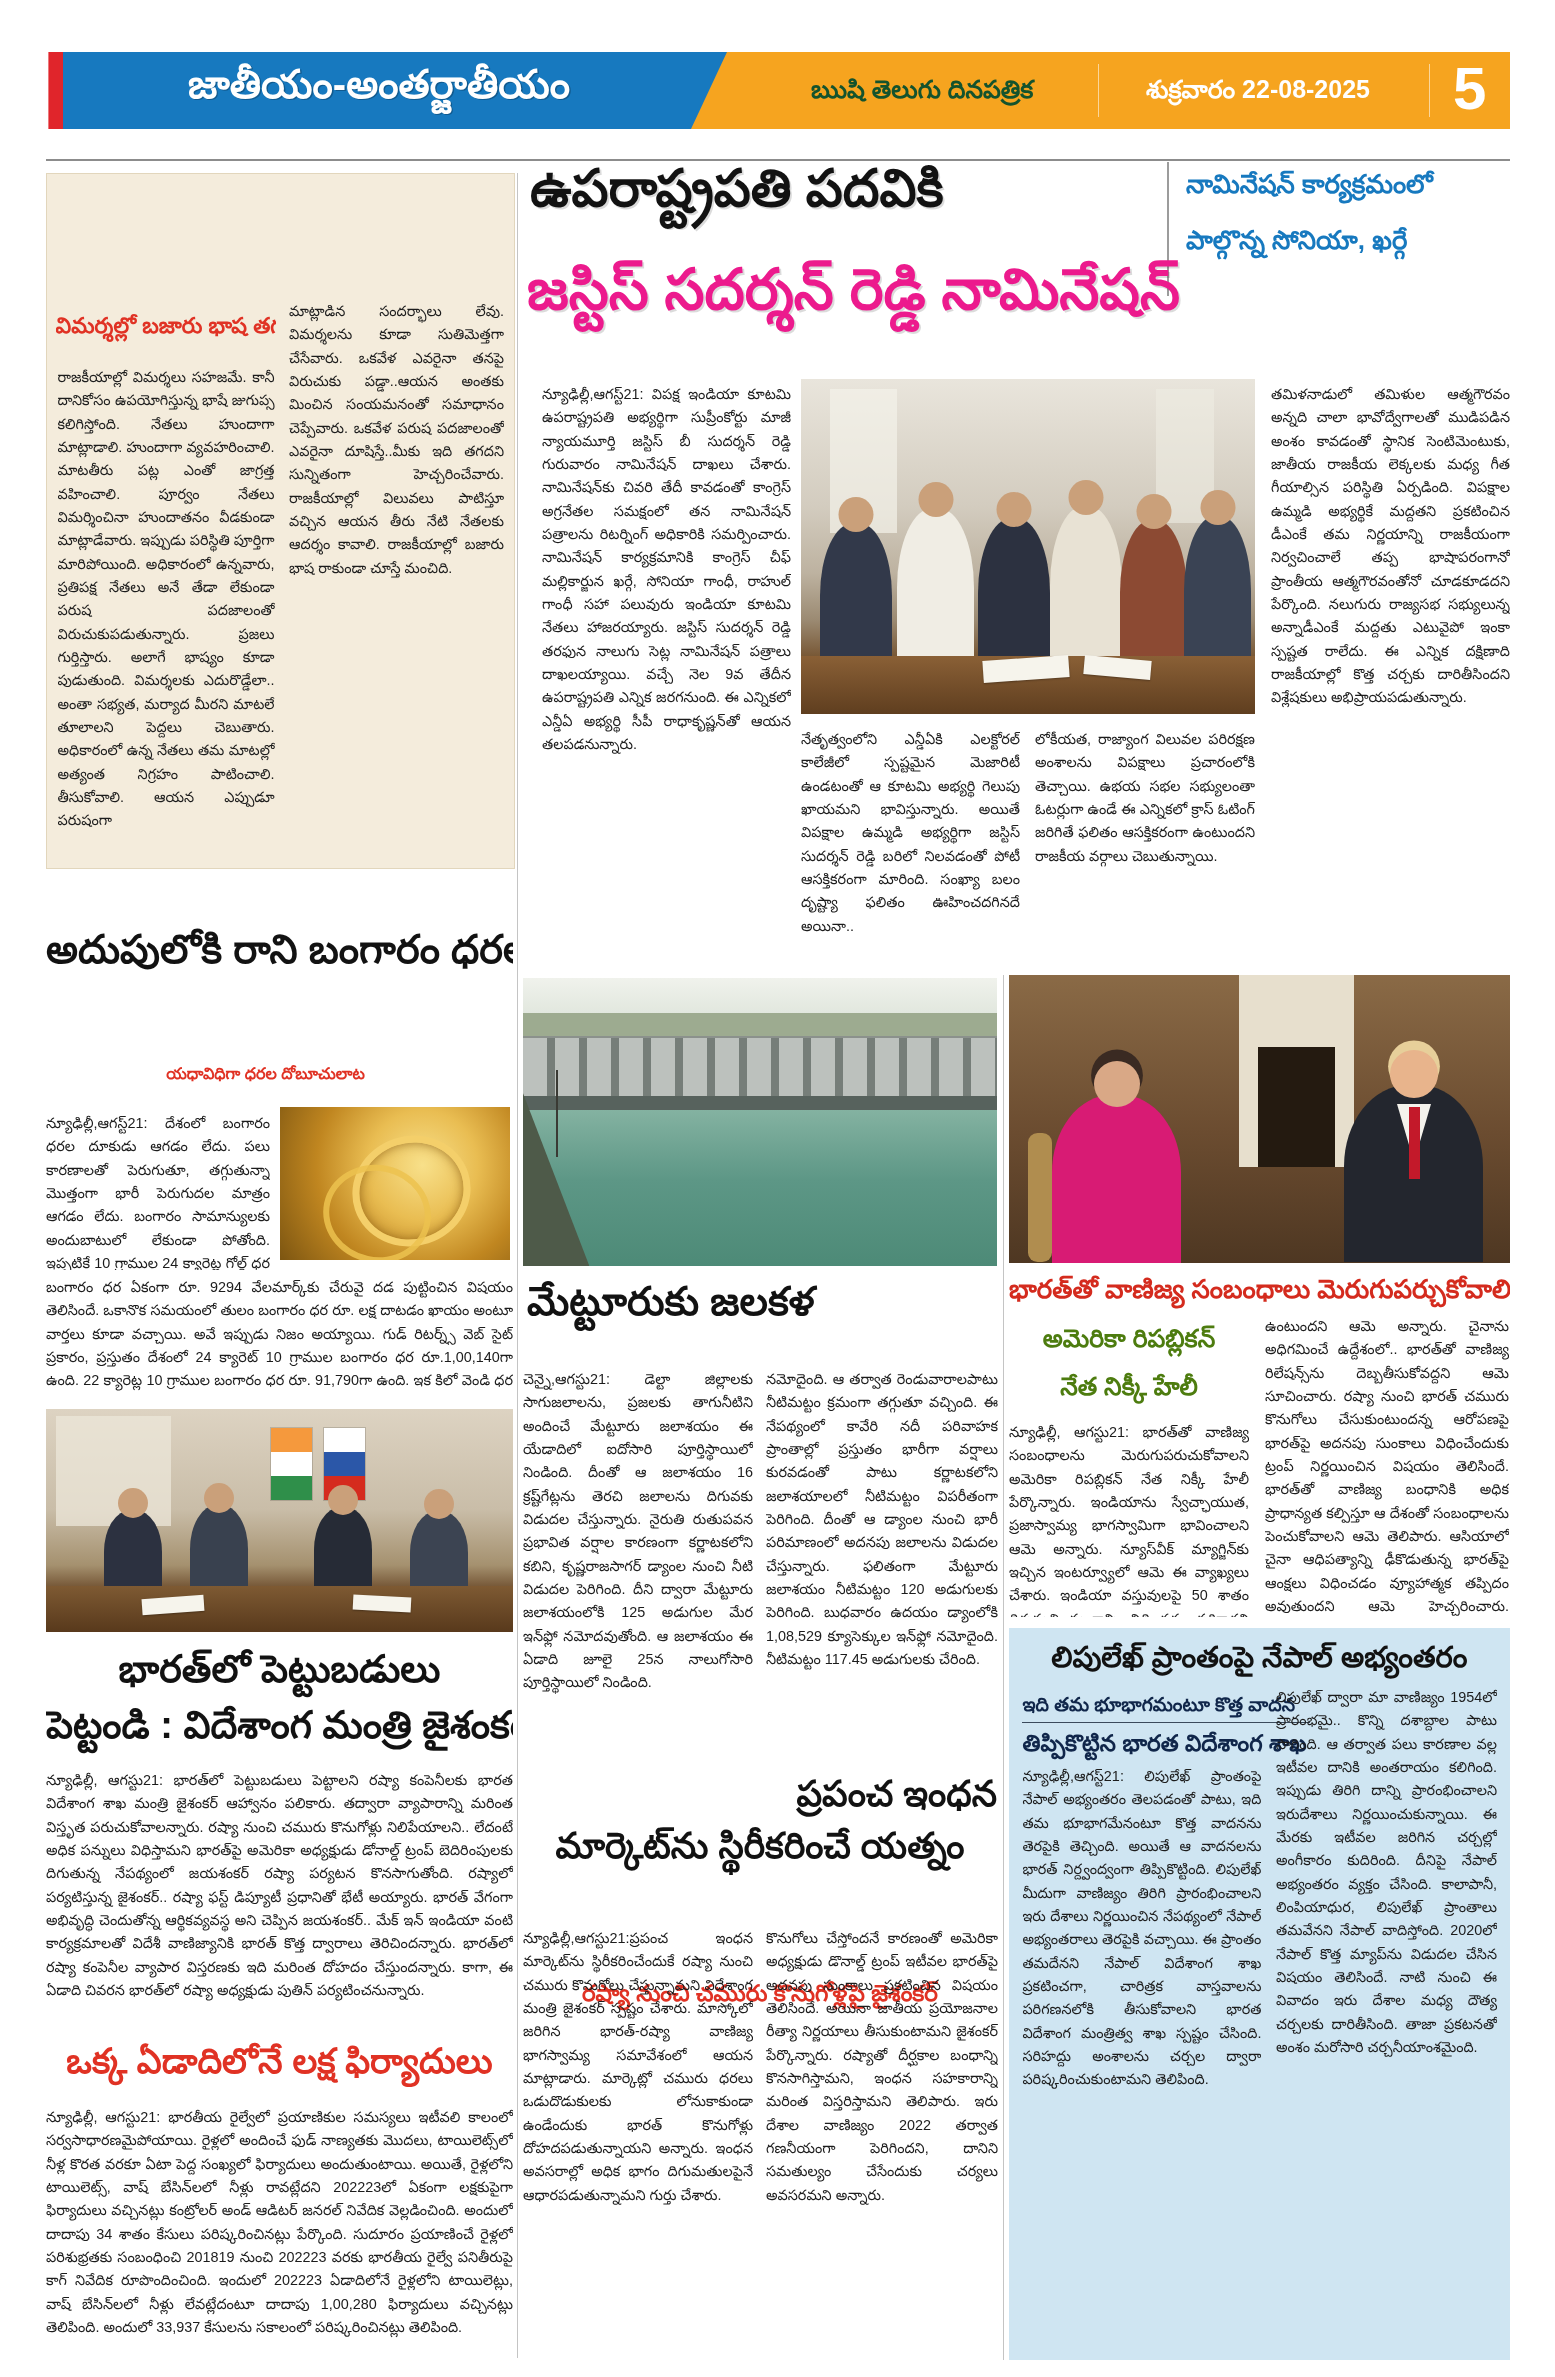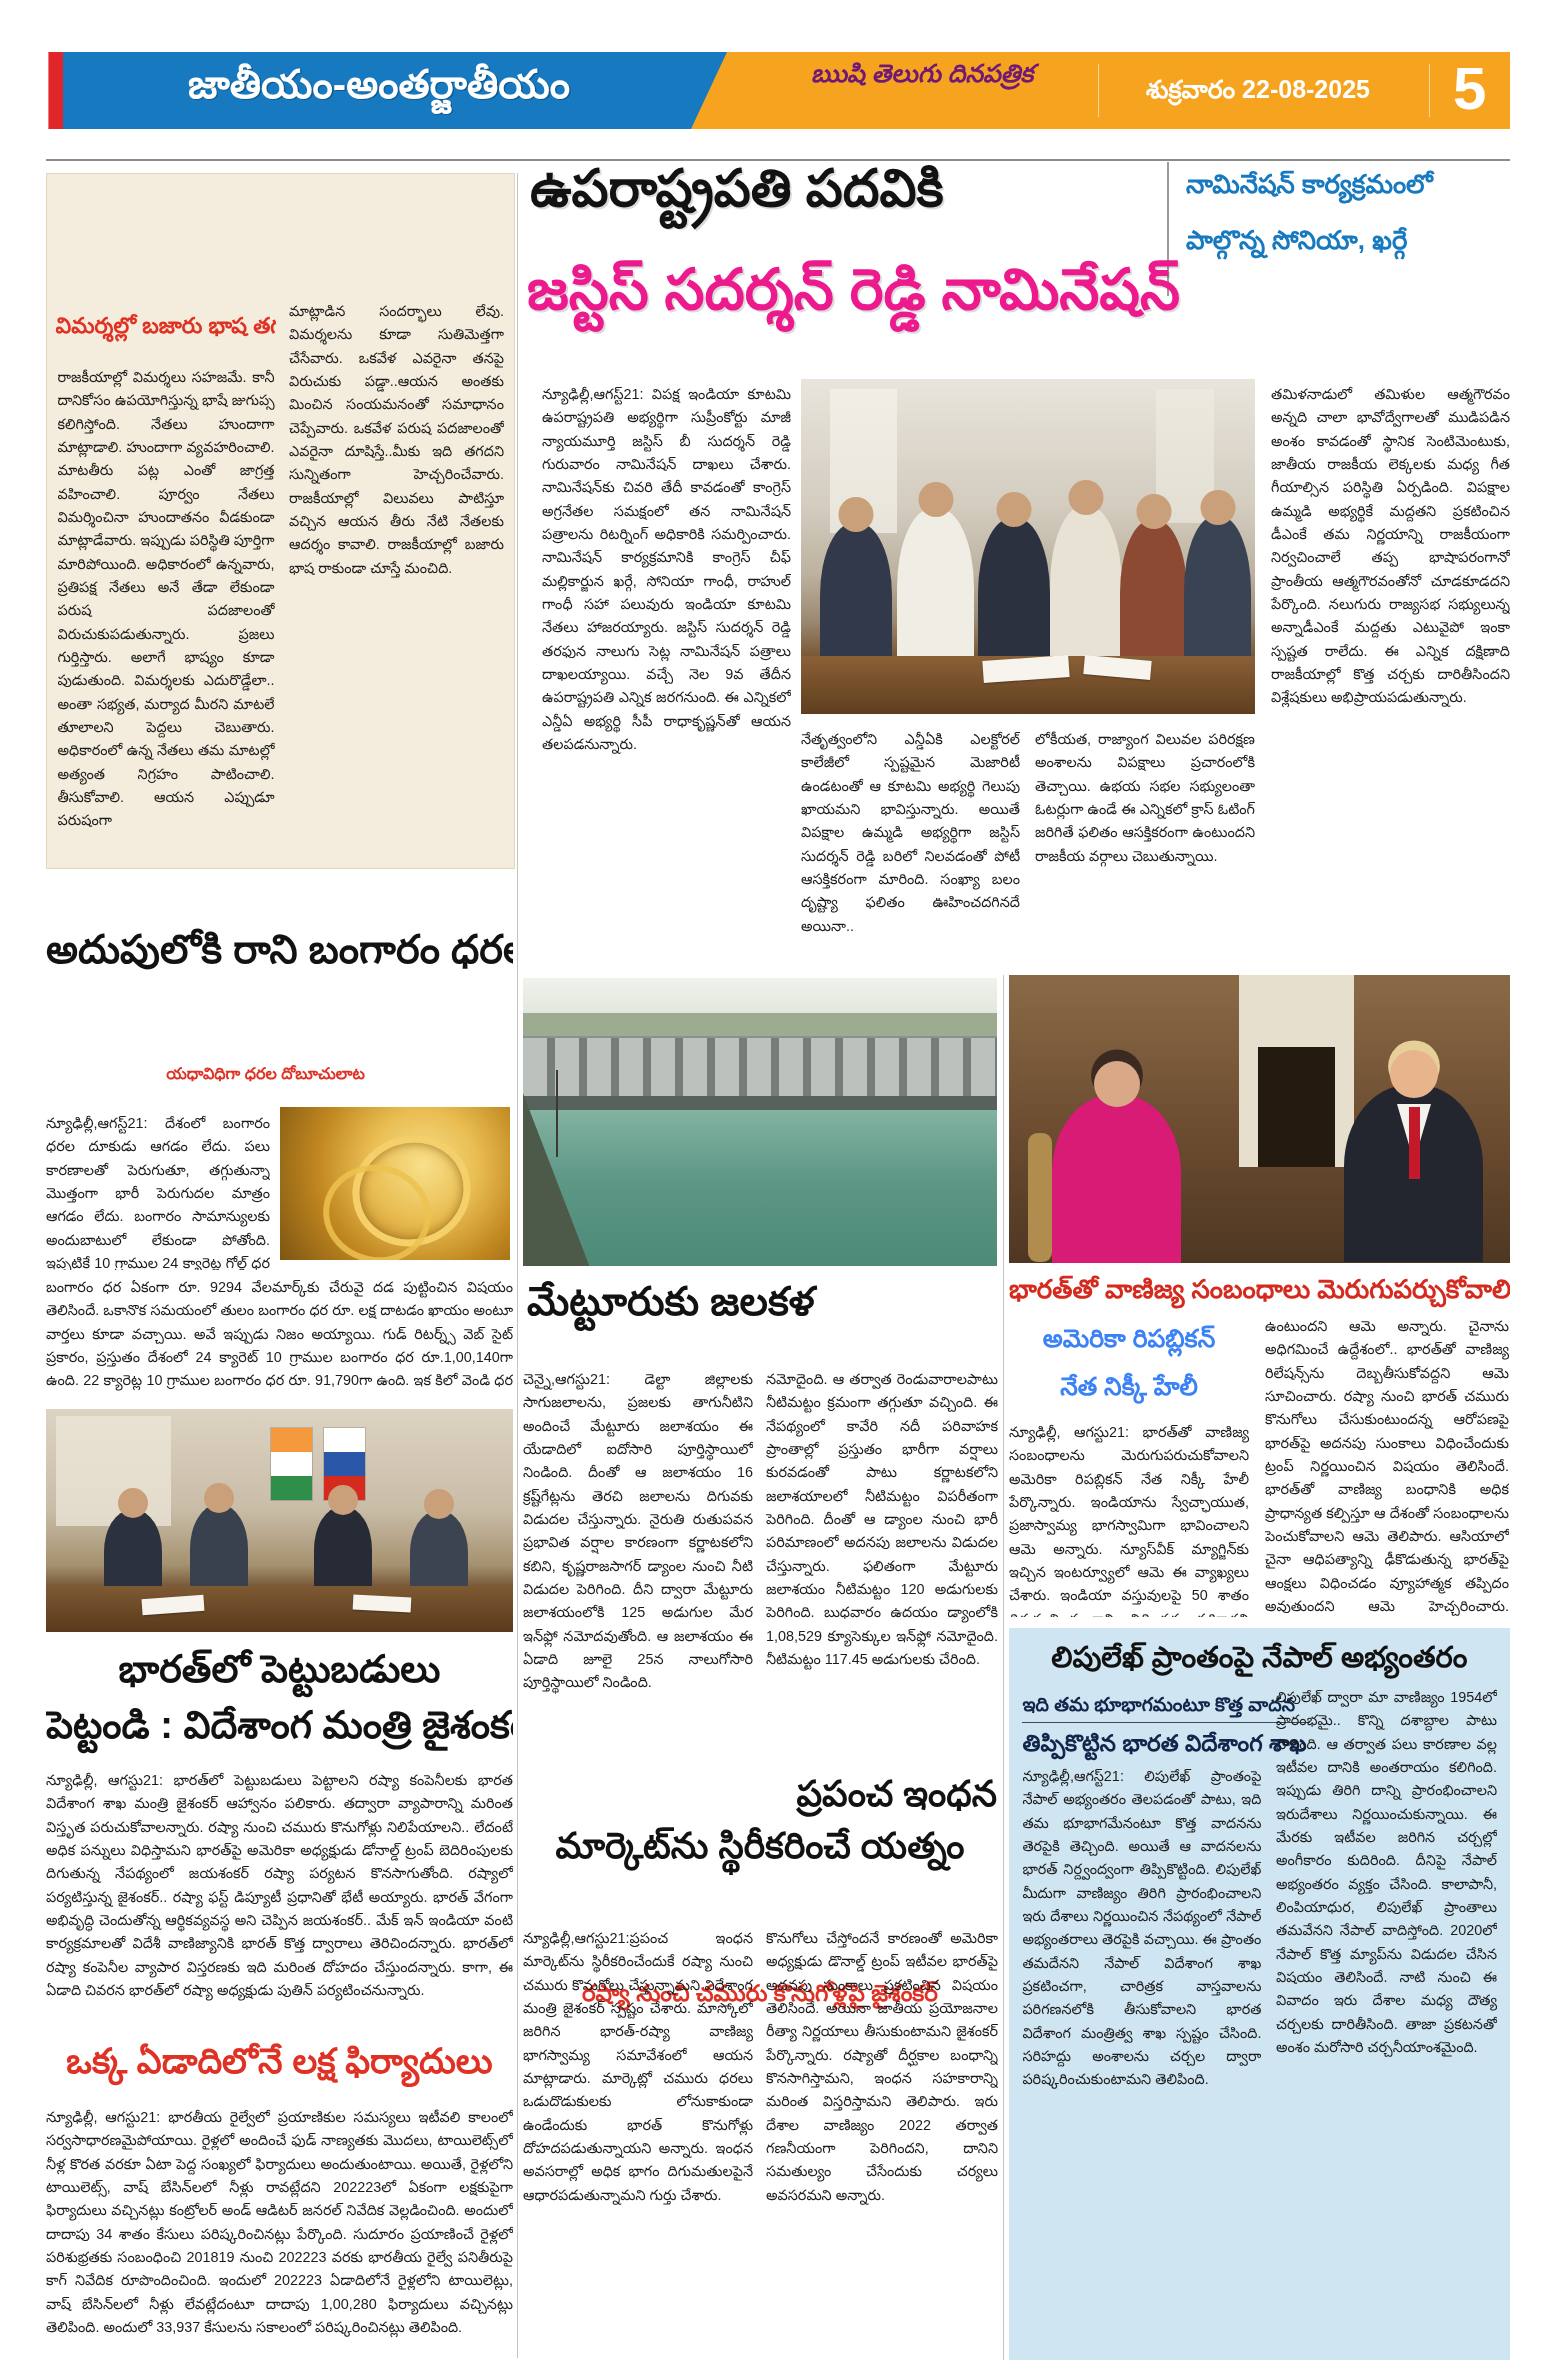--- a/index.html
+++ b/index.html
@@ -5,41 +5,41 @@
   html,body{margin:0;padding:0;background:#ffffff;}
   body{width:1555px;height:2377px;position:relative;font-family:"Liberation Sans",sans-serif;color:#141414;overflow:hidden;}
   .abs{position:absolute;}
   .nowrap{white-space:nowrap;}
   .bold{font-weight:bold;}
   .clip{overflow:hidden;}
   .body-text{font-size:14.4px;line-height:1.62;text-align:justify;color:#1c1c1c;overflow:hidden;}
   .headline{font-weight:bold;color:#121212;letter-spacing:0;}
   .hl-shadow{text-shadow:1.9px 1.9px 0 rgba(0,0,0,0.14);}
   .red{color:#e03224;}
-  .green{color:#3b82f6;}
+  .green{color:#4d7c0f;}
   .blue{color:#1779bf;}
   .magenta{color:#ec1a8d;}
   .vrule{background:#c4c4c4;}
   .photo{position:absolute;overflow:hidden;background:#9a9a9a;}
   .fig{position:absolute;border-radius:46% 46% 0 0;}
   .fig .head{position:absolute;left:50%;transform:translateX(-50%);top:-26px;width:35px;height:35px;border-radius:50%;background:#caa07a;}
   .paper{position:absolute;background:#f6f4ec;transform:rotate(-4deg);box-shadow:0 1px 1.9px rgba(0,0,0,.3);}
   .flag{position:absolute;width:41px;height:72px;display:flex;flex-direction:column;box-shadow:0 0 0 1px rgba(0,0,0,.15);}
   .flag div{flex:1;}
 </style>
 </head>
 <body>
 
 <div class="abs" style="left:46px;top:50px;width:1464px;height:81px;">
   <div class="abs" style="left:2.4px;top:1.9px;width:43px;height:77px;background:#e0252b;clip-path:polygon(0 0,100% 0,55% 50%,100% 100%,0 100%);"></div>
   <div class="abs" style="left:17px;top:1.9px;width:666px;height:77px;background:#1779bf;clip-path:polygon(0 0,100% 0,calc(100% - 34px) 100%,0 100%);">
     <div class="abs bold nowrap" style="left:0;right:34px;top:10.5px;text-align:center;font-size:40px;color:#ffffff;text-shadow:1.4px 1.4px 0 rgba(0,0,0,.25);">జాతీయం-అంతర్జాతీయం</div>
   </div>
   <div class="abs" style="left:645px;top:1.9px;width:819px;height:77px;background:#f6a41f;clip-path:polygon(36px 0,100% 0,100% 100%,0 100%);">
-    <div class="abs bold nowrap" style="left:120px;top:7px;font-size:25px;color:#701a75;font-style:italic;">ఋషి తెలుగు దినపత్రిక</div>
+    <div class="abs bold nowrap" style="left:120px;top:23px;font-size:25px;color:#14532d;">ఋషి తెలుగు దినపత్రిక</div>
     <div class="abs" style="left:407px;top:12px;width:1.4px;height:53px;background:rgba(255,255,255,.55);"></div>
     <div class="abs bold nowrap" style="left:455px;top:23px;font-size:25px;color:#ffffff;">శుక్రవారం 22-08-2025</div>
     <div class="abs" style="left:738px;top:12px;width:1.4px;height:53px;background:rgba(255,255,255,.55);"></div>
     <div class="abs bold" style="left:762px;top:3.8px;font-size:60px;line-height:1.1;color:#ffffff;">5</div>
   </div>
 </div>
 <div class="abs" style="left:46px;top:159px;width:1464px;height:1.9px;background:#8c8c8c;"></div>
 
 <div class="abs" style="left:46px;top:173px;width:467px;height:694px;background:#f4ecdc;border:0.5px solid #e2d6bc;">
   <div class="abs bold nowrap clip red" style="left:8.6px;top:139px;width:220px;text-align:center;font-size:22px;">విమర్శల్లో బజారు భాష తగదు</div>

